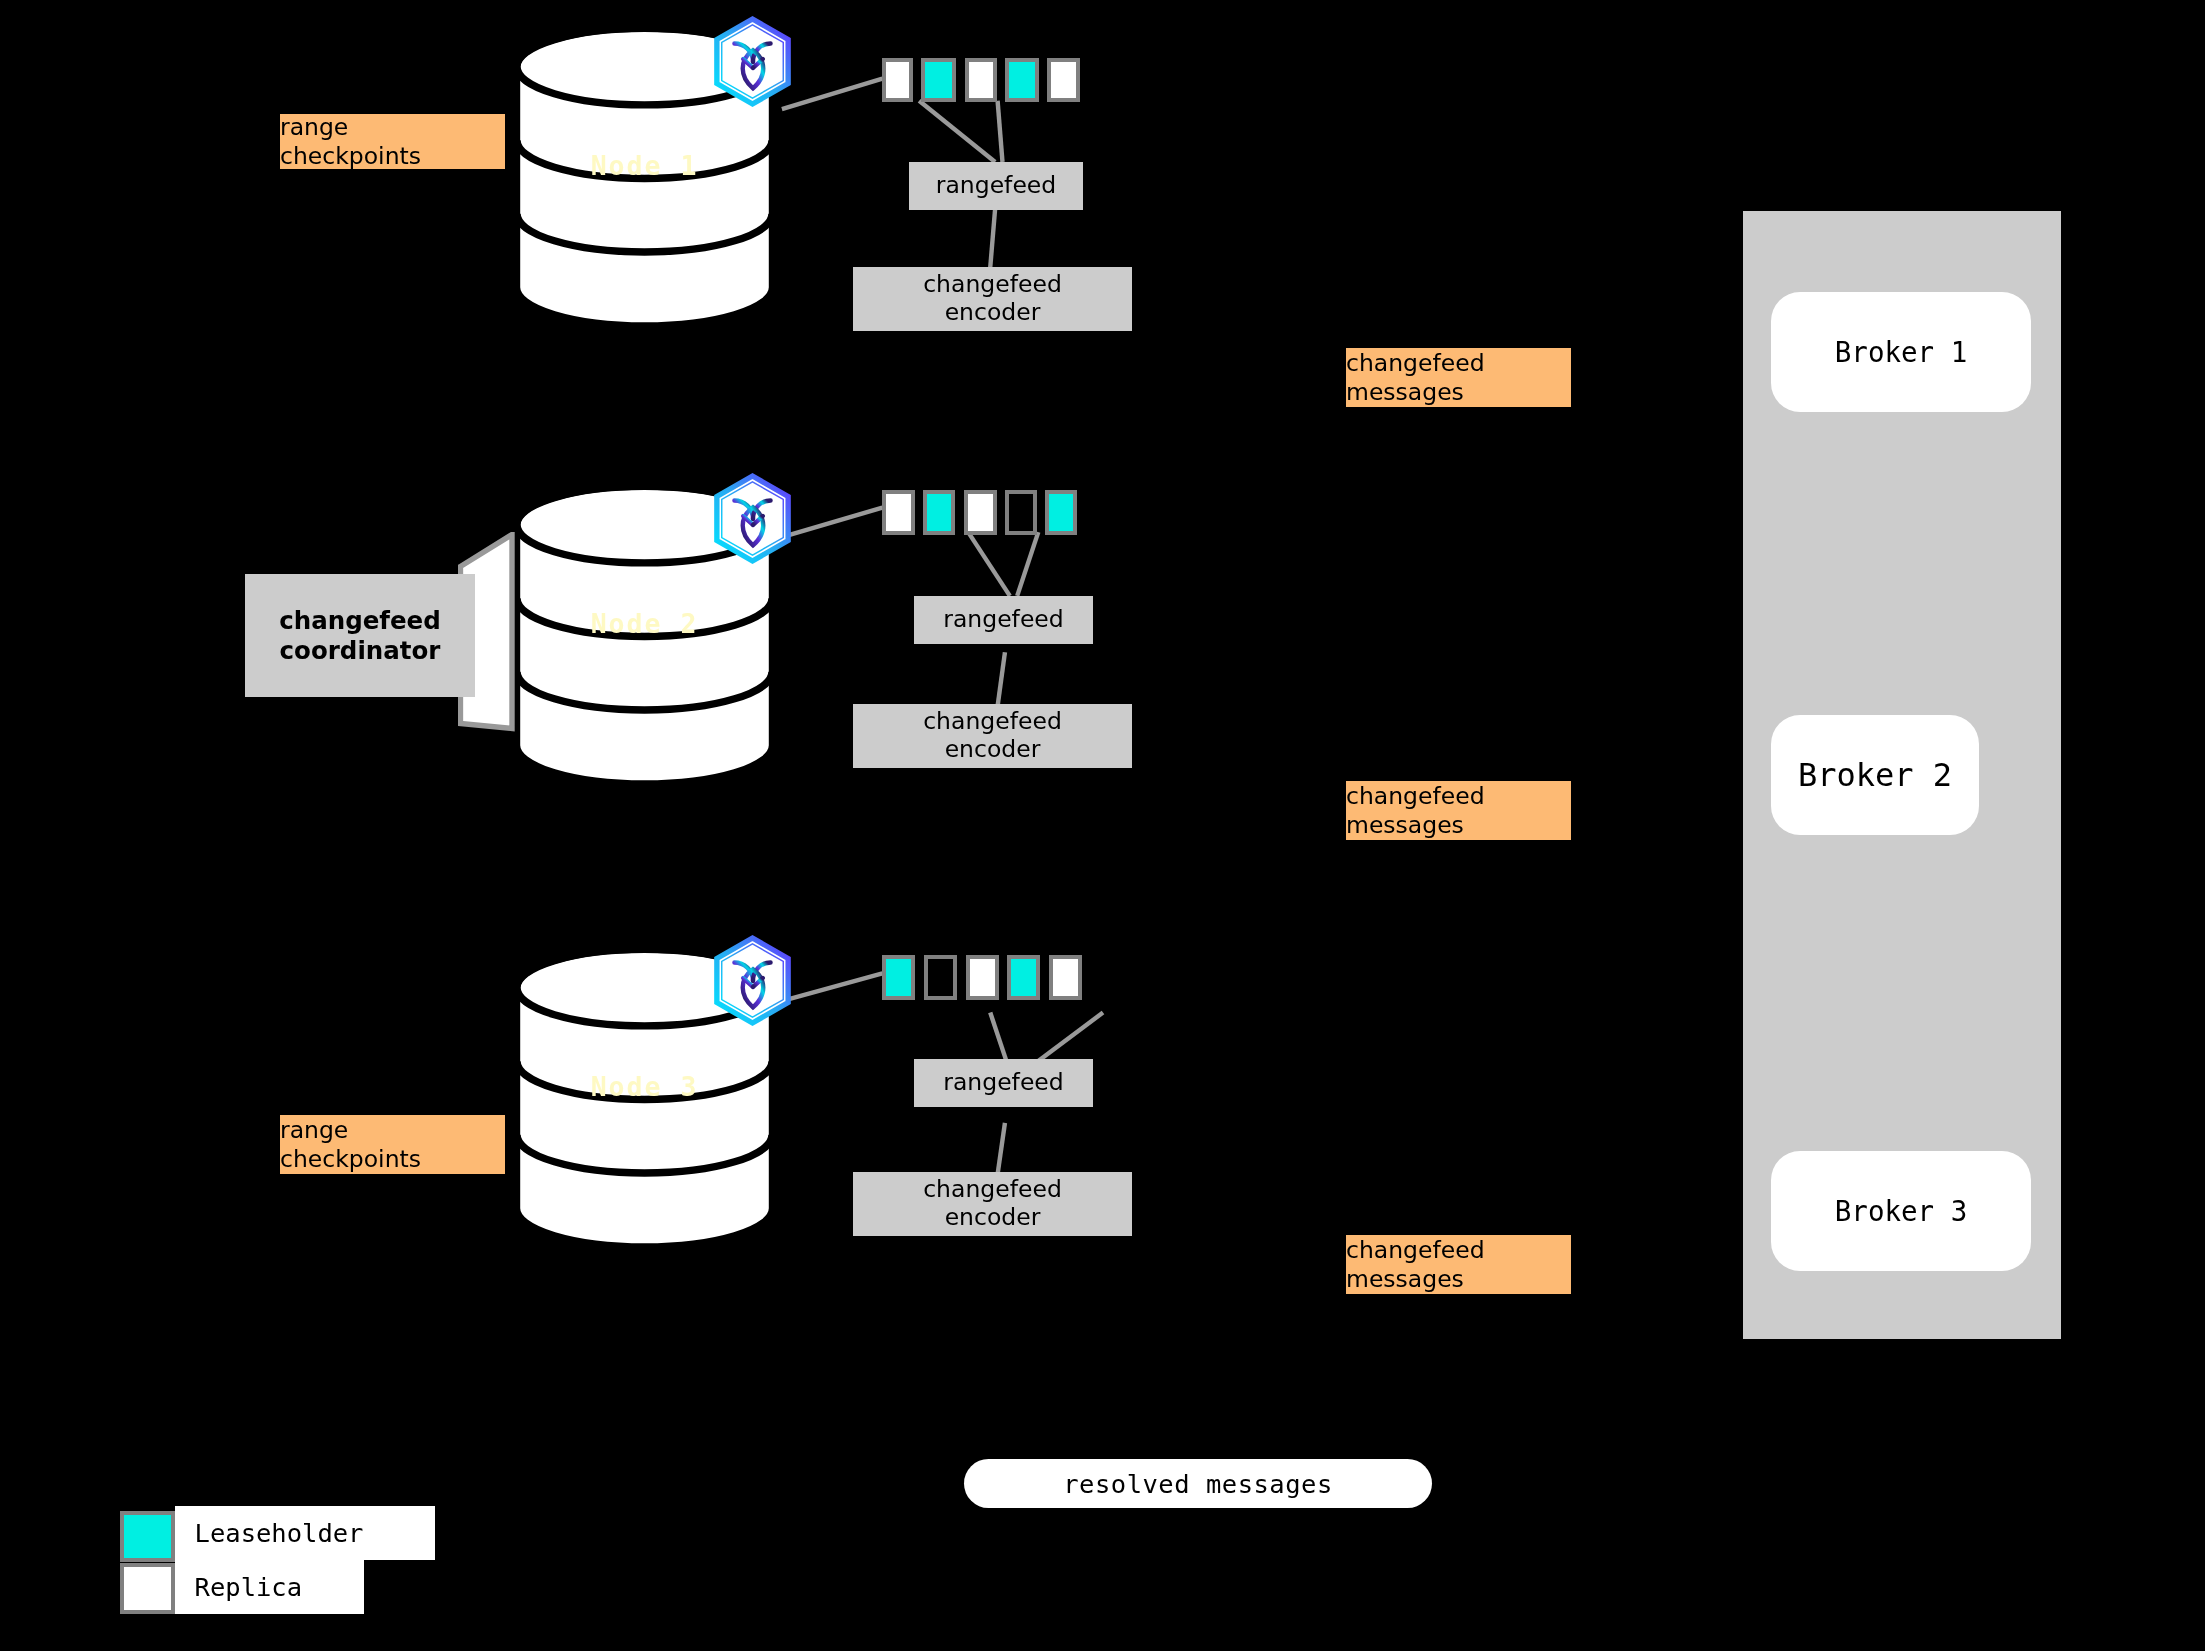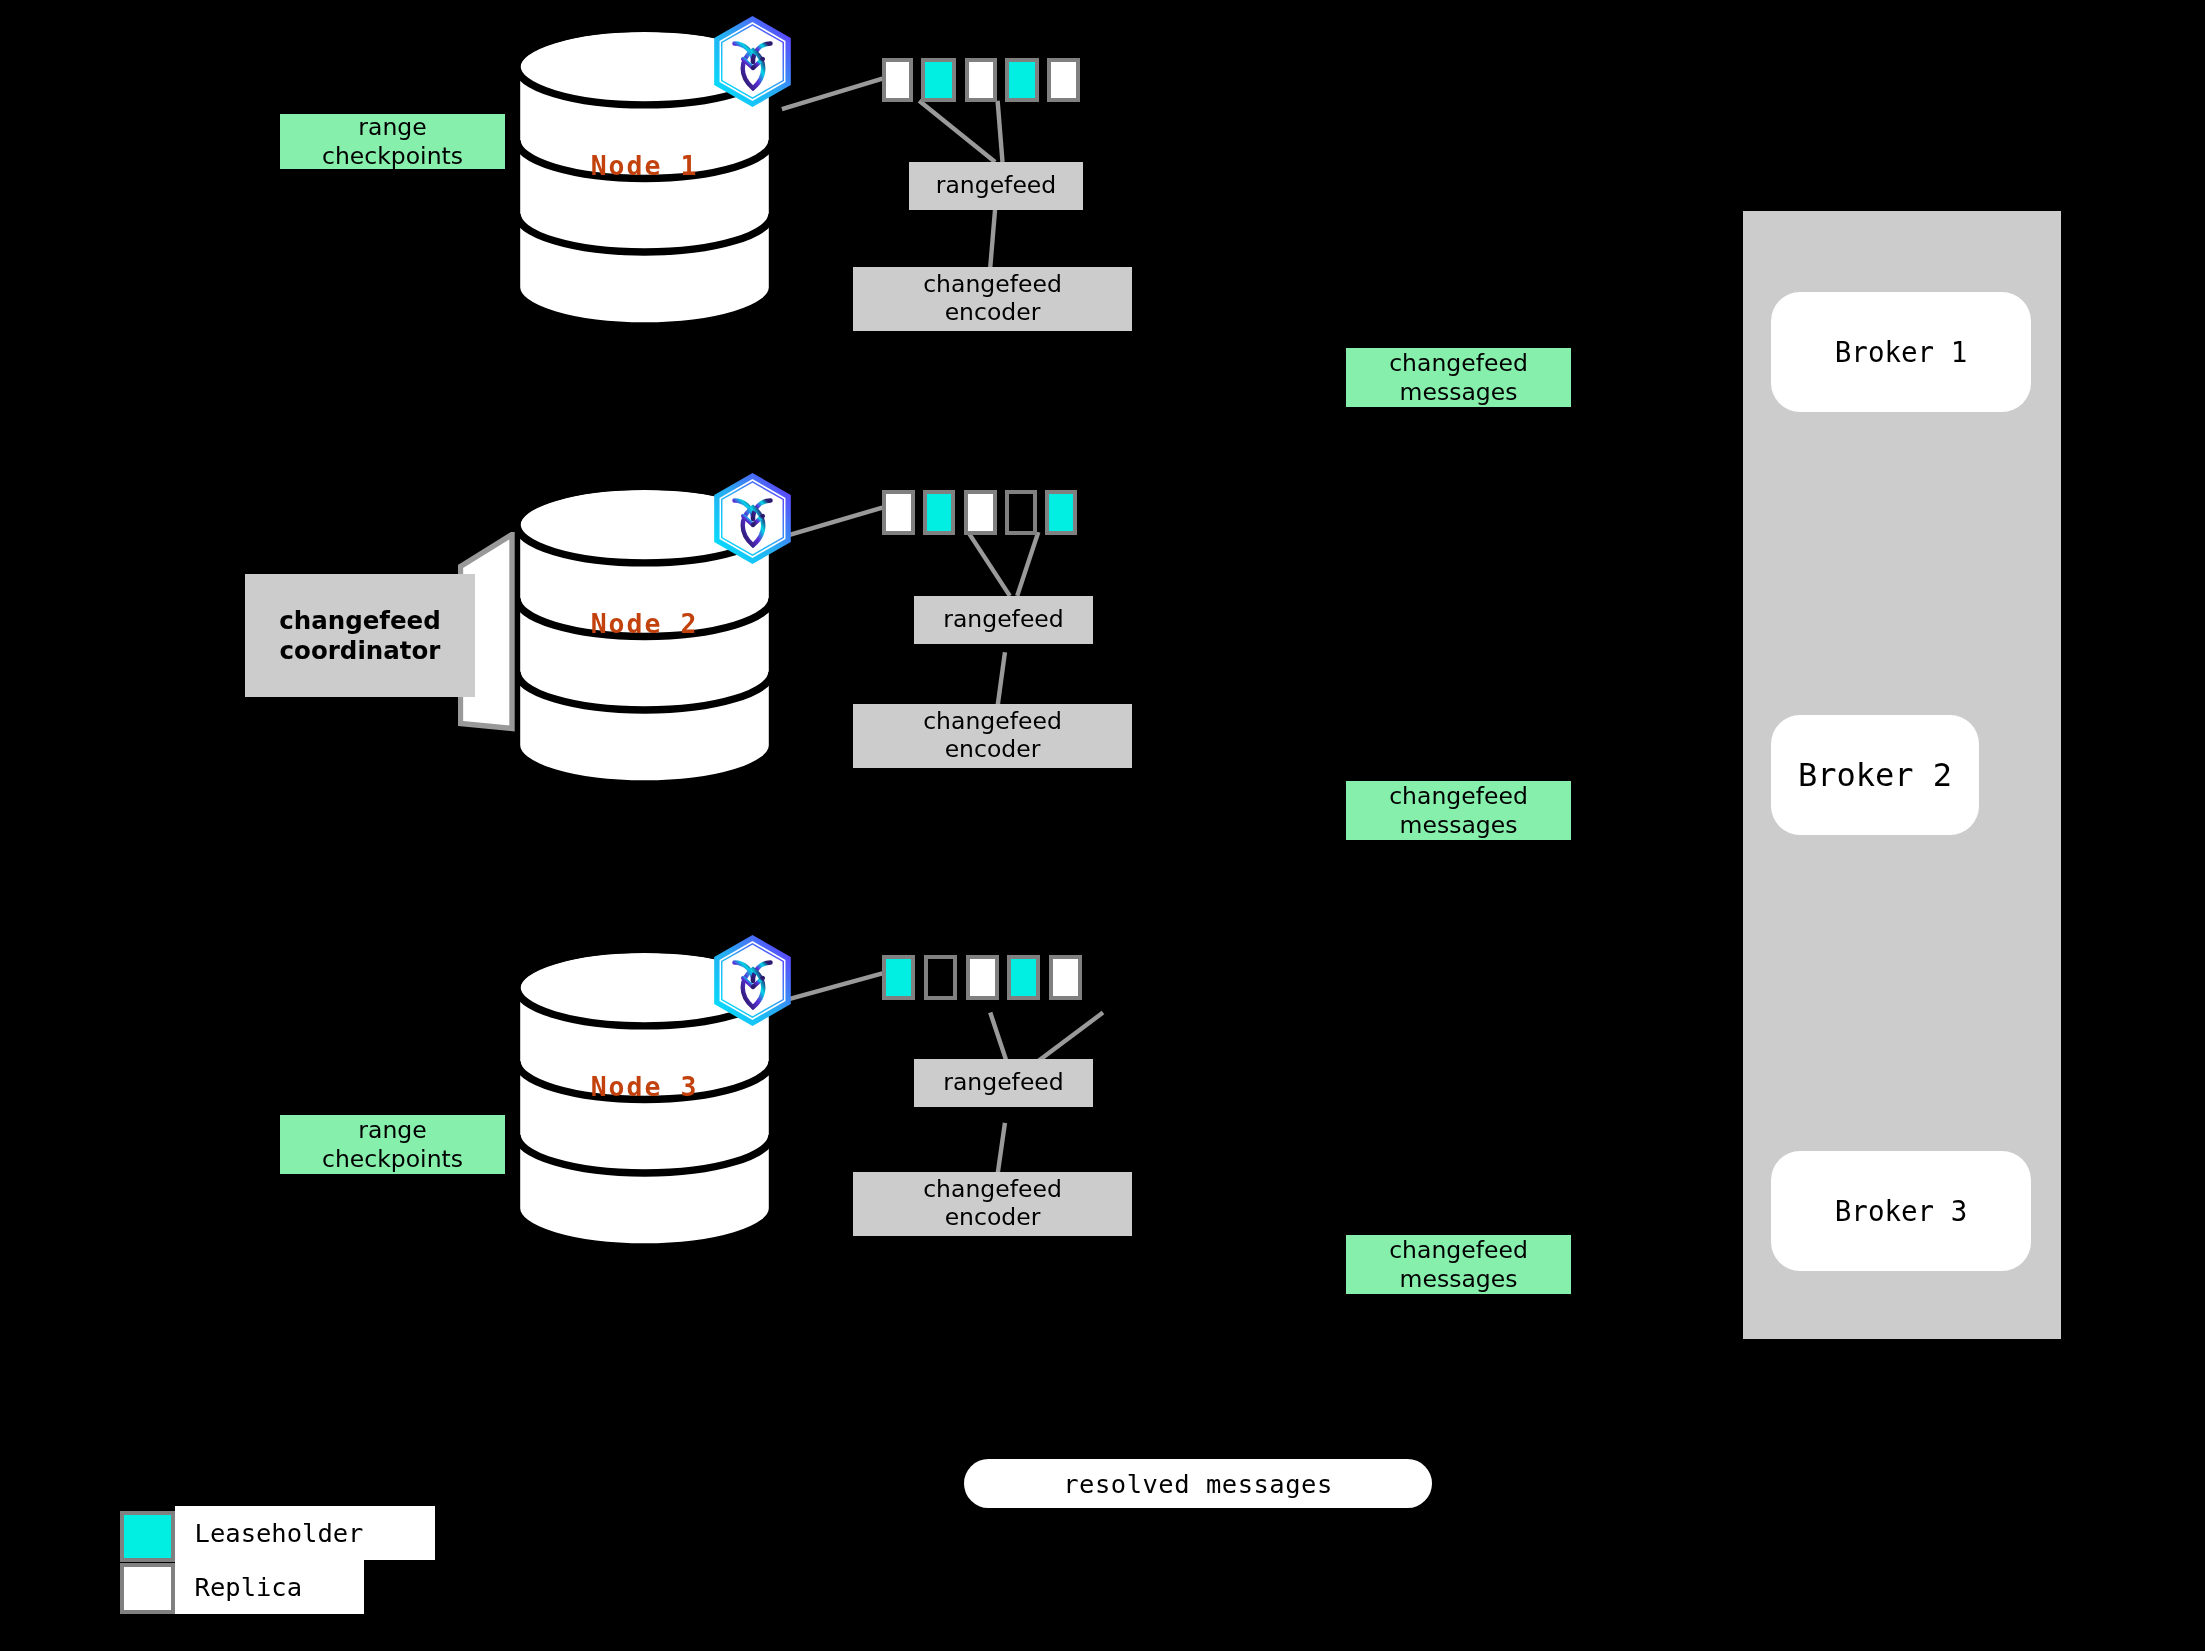--- a/index.html
+++ b/index.html
@@ -5,41 +5,41 @@
   html,body{margin:0;padding:0;background:#000;}
   body{width:2205px;height:1652px;position:relative;overflow:hidden;
        font-family:"DejaVu Sans Mono", monospace;}
   .stage{position:absolute;inset:0;width:2205px;height:1652px;background:#000;}
   .abs{position:absolute;}
 
   
   .node-cyl{position:absolute;}
   .node-cyl svg{display:block;}
   .node-label{position:absolute;left:0;width:100%;text-align:center;
-     color:#c2410c;font-weight:bold;font-family:"DejaVu Sans Mono", monospace;
+     color:#fef9c3;font-weight:bold;font-family:"DejaVu Sans Mono", monospace;
      letter-spacing:2px;}
 
   
   .hexlogo{position:absolute;}
 
   
   .range-row{position:absolute;display:flex;}
   .range-box{box-sizing:border-box;border:4.4px solid #808080;}
   .range-box.leaseholder{background:#00efe2;}
   .range-box.replica{background:#ffffff;}
   .range-box.empty{background:transparent;}
 
   
   .gray-box{position:absolute;background:#cccccc;color:#000;
      display:flex;align-items:center;justify-content:center;text-align:center;
      font-family:"DejaVu Sans", sans-serif;line-height:1.18;}
 
   
-  .wlabel{position:absolute;background:#86efac;color:#000;
-     display:flex;align-items:center;justify-content:center;text-align:center;
+  .wlabel{position:absolute;background:#fdba74;color:#000;
+     display:flex;align-items:flex-start;justify-content:center;text-align:center;
      font-family:"DejaVu Sans", sans-serif;line-height:1.20;overflow:hidden;}
 
   
   .coord-box{position:absolute;background:#cccccc;color:#000;font-weight:bold;
      display:flex;align-items:center;justify-content:center;text-align:center;
      font-family:"DejaVu Sans", sans-serif;line-height:1.2;}
 
   
   .kafka-logo-card{position:absolute;background:#ffffff;display:flex;
      align-items:center;justify-content:center;gap:12.7px;}

